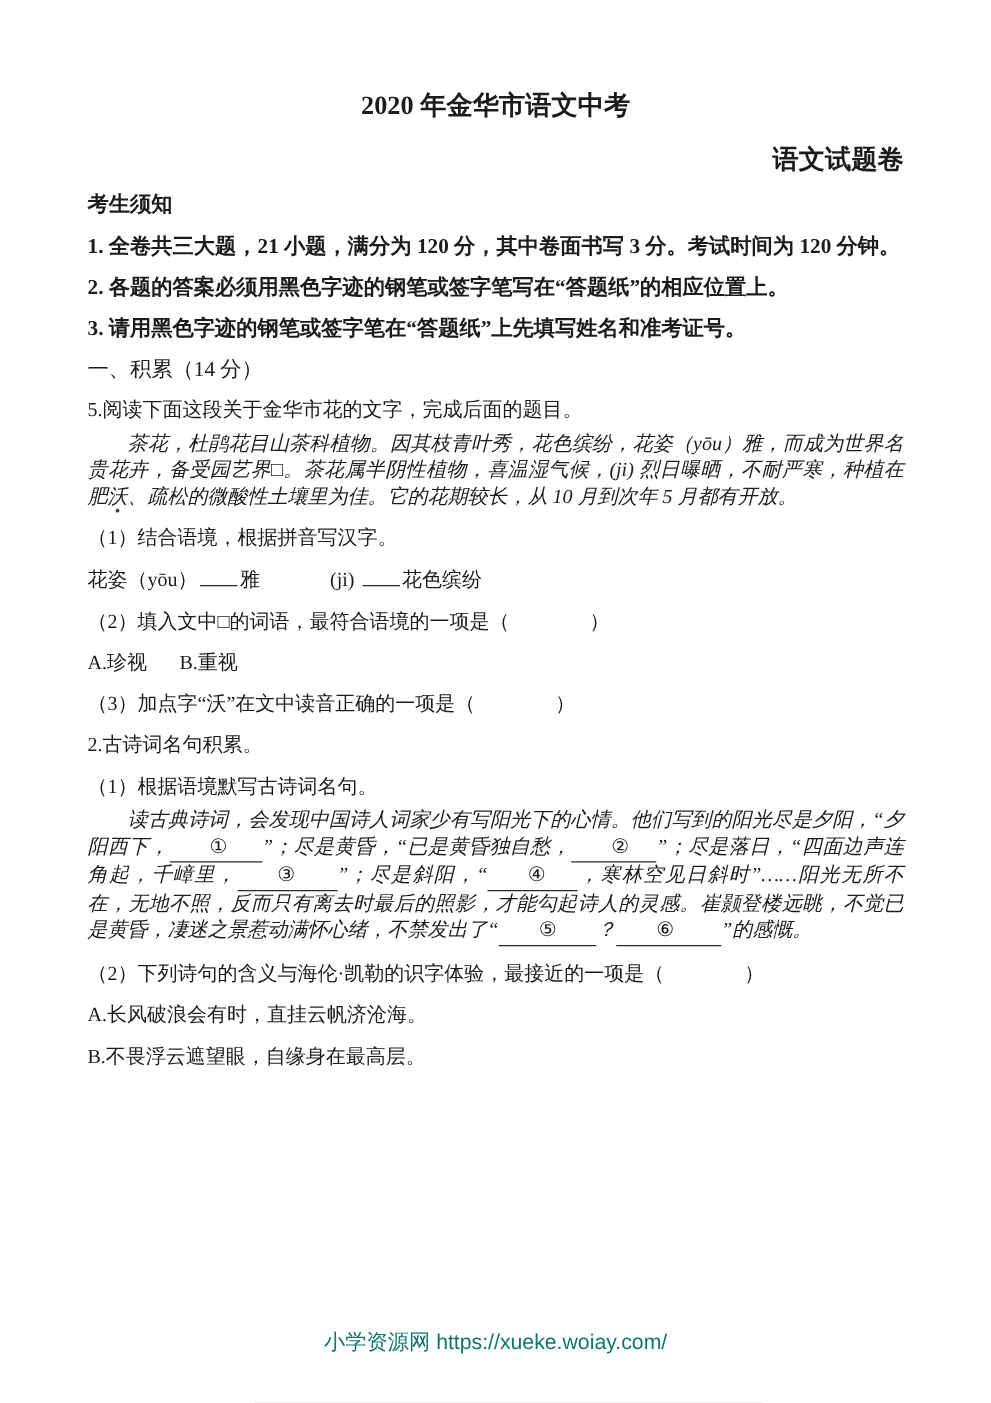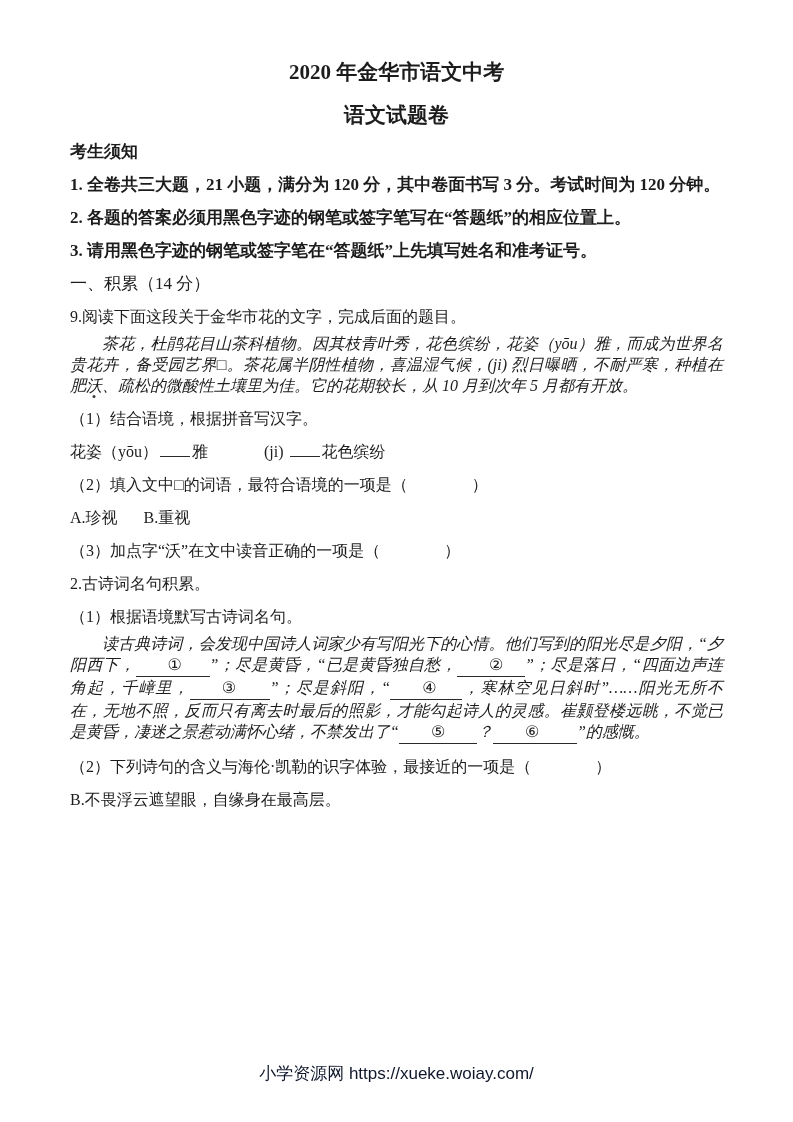--- a/index.html
+++ b/index.html
@@ -9,32 +9,32 @@
     margin:0 auto;
     background:#ffffff;
     box-sizing:border-box;
     padding:58px 70px 0 70px;
     font-family:"Liberation Serif","DejaVu Serif",serif;
     color:#1c1c1c;
     font-size:16px;
     overflow:hidden;
   }
   .doc-title{
-    margin:0;
+    margin:12px;
     font-size:21px;
     line-height:28px;
     font-weight:bold;
     text-align:center;
   }
   .doc-subtitle{
     margin:15px 0 0 0;
     font-size:21px;
     line-height:28px;
     font-weight:bold;
-    text-align:center;
+    text-align:right;
   }
   .page p{margin:12px 0 0 0;line-height:21px;}
   .bold{font-weight:bold;font-size:17px;}
   .section-heading{font-weight:normal;font-size:17px;}
   .passage{
     font-style:italic;
     line-height:29px;
     text-align:justify;
     text-indent:2em;
     margin-top:6px !important;
@@ -74,39 +74,39 @@
   .wgap{display:inline-block;width:56px;}
   .gap15{display:inline-block;width:26px;}
   .gap35{display:inline-block;width:56px;}
   .footer{
     position:absolute;
     top:1062px;left:0;width:100%;
     text-align:center;
     font-family:"Liberation Sans","DejaVu Sans",sans-serif;
     font-size:17px;
     line-height:24px;
-    color:#0f172a;
+    color:#0f766e;
   }
 </style>
 </head>
 <body>
 
 <div class="page">
 
   <h1 class="doc-title">2020 年金华市语文中考</h1>
   <h2 class="doc-subtitle">语文试题卷</h2>
 
   <p class="bold">考生须知</p>
   <p class="bold">1. 全卷共三大题，21 小题，满分为 120 分，其中卷面书写 3 分。考试时间为 120 分钟。</p>
   <p class="bold">2. 各题的答案必须用黑色字迹的钢笔或签字笔写在“答题纸”的相应位置上。</p>
   <p class="bold">3. 请用黑色字迹的钢笔或签字笔在“答题纸”上先填写姓名和准考证号。</p>
 
   <p class="section-heading">一、积累（14 分）</p>
 
-  <p>9.阅读下面这段关于金华市花的文字，完成后面的题目。</p>
+  <p>5.阅读下面这段关于金华市花的文字，完成后面的题目。</p>
 
   <p class="passage"><span>茶花，杜鹃花目山茶科植物。因其枝青叶秀，花色缤纷，花姿（yōu）雅，而成为世界名贵花卉，备受园艺界□。茶花属半阴性植物，喜温湿气候，(ji) 烈日曝晒，不耐严寒，种植在肥</span><span class="dotted">沃</span><span>、疏松的微酸性土壤里为佳。它的花期较长，从 10 月到次年 5 月都有开放。</span></p>
 
   <p>（1）结合语境，根据拼音写汉字。</p>
 
   <p><span>花姿（yōu）</span><span class="sblank"></span><span>雅</span><span class="wgap"></span><span>(ji)</span> <span class="sblank"></span><span>花色缤纷</span></p>
 
   <p>（2）填入文中□的词语，最符合语境的一项是（　　　　）</p>
 
   <p><span>A.珍视</span><span class="gap15"></span><span>B.重视</span></p>
@@ -116,17 +116,18 @@
 
   <p>2.古诗词名句积累。</p>
 
   <p>（1）根据语境默写古诗词名句。</p>
 
   <p class="passage recite" id="recite"><span>读古典诗词，会发现中国诗人词家少有写阳光下的心情。他们写到的阳光尽是夕阳，“夕阳西下，</span><span class="rblank rblank-1"><span class="circ">①</span></span><span>”；尽是黄昏，“已是黄昏独自愁，</span><span class="rblank rblank-2"><span class="circ">②</span></span><span>”；尽是落日，“四面边声连角起，千嶂里，</span><span class="rblank rblank-3"><span class="circ">③</span></span><span>”；尽是斜阳，“</span><span class="rblank rblank-4"><span class="circ">④</span></span><span>，寒林空见日斜时”……阳光无所不在，无地不照，反而只有离去时最后的照影，才能勾起诗人的灵感。崔颢登楼远眺，不觉已是黄昏，凄迷之景惹动满怀心绪，不禁发出了“</span><span class="rblank rblank-5"><span class="circ">⑤</span></span><span>？</span><span class="rblank rblank-6"><span class="circ">⑥</span></span><span>”的感慨。</span></p>
 
   <p>（2）下列诗句的含义与海伦·凯勒的识字体验，最接近的一项是（　　　　）</p>
 
 
+  <p>A.长风破浪会有时，直挂云帆济沧海。</p>
   <p>B.不畏浮云遮望眼，自缘身在最高层。</p>
 
   <div class="footer">小学资源网 https://xueke.woiay.com/</div>
 
 </div>
 
 </body></html>

